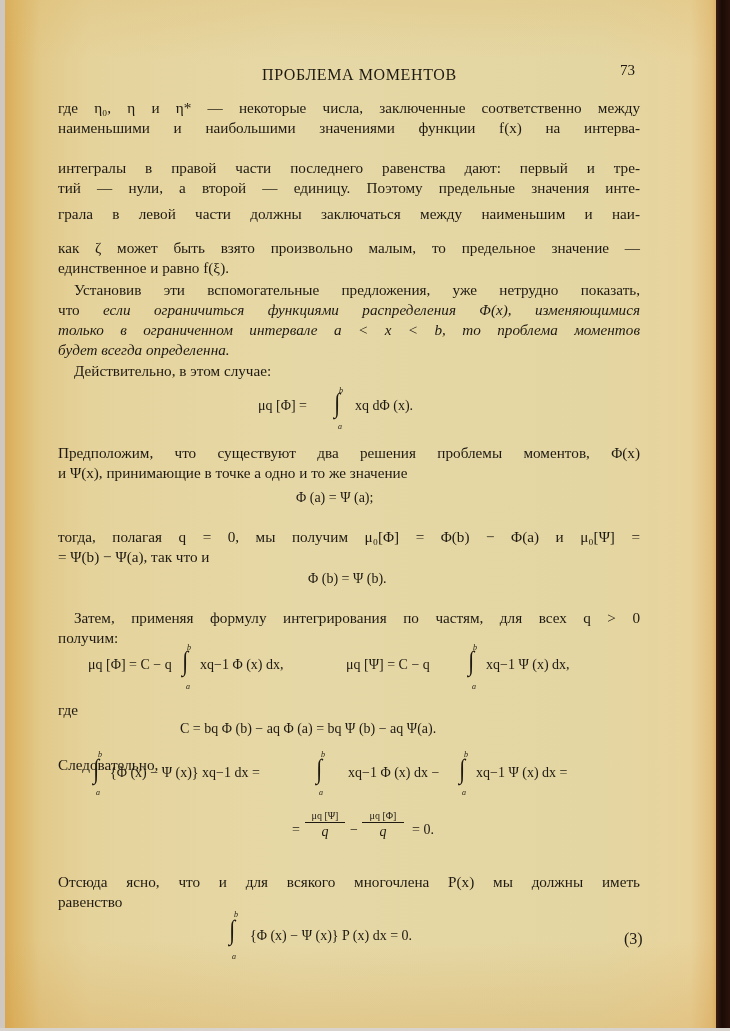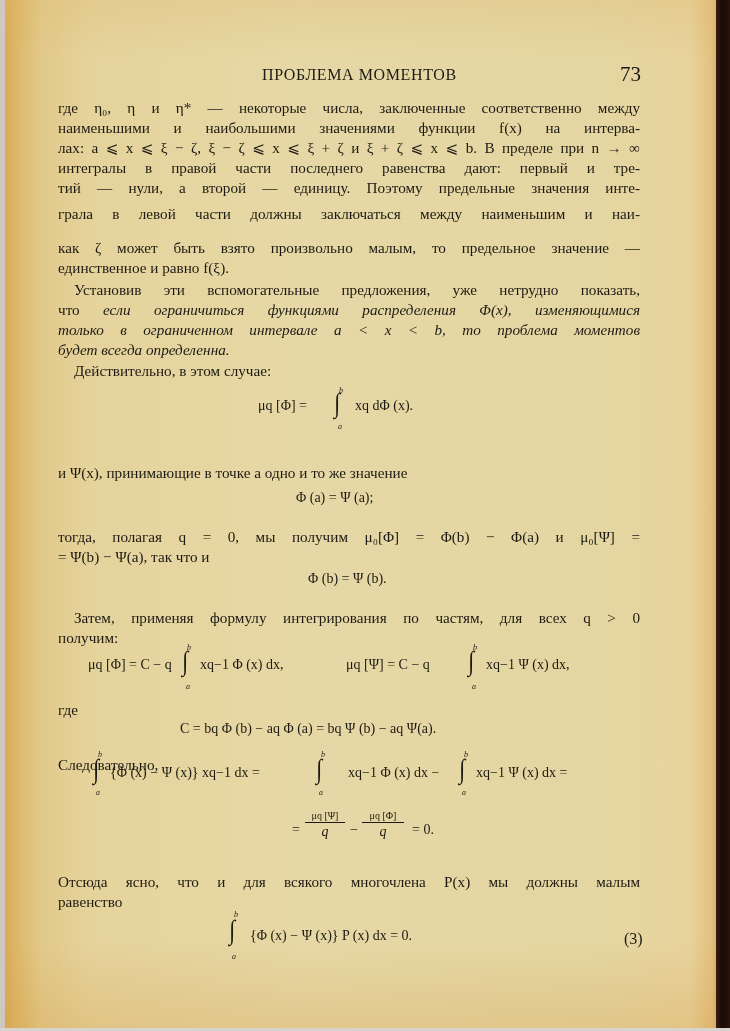--- a/index.html
+++ b/index.html
@@ -31,21 +31,21 @@
     .bottom-edge {
       position: absolute; left: 0; bottom: 0; width: 730px; height: 3px; background: #d8d3cc;
     }
     .content {
       position: absolute; left: 0; top: 0; width: 716px; height: 1031px; z-index: 2;
     }
     .header-title {
       position: absolute; left: 262px; top: 66px; font-size: 16px; letter-spacing: 0.6px;
     }
     .page-number {
-      position: absolute; left: 620px; top: 62px; font-size: 21px;
+      position: absolute; left: 620px; top: 62px; font-size: 15px;
     }
     .line {
       position: absolute; left: 58px; width: 582px; font-size: 15.2px; line-height: 20px;
       white-space: nowrap; text-align: justify; text-align-last: justify;
     }
     .line.last { text-align-last: left; }
     .it { font-style: italic; }
     .eq {
       position: absolute; font-size: 14px; white-space: nowrap; font-style: normal;
     }
@@ -64,21 +64,20 @@
 <div class="spine-dark"></div>
 <div class="bottom-edge"></div>
 
 <div class="content">
 
   <div class="header-title">ПРОБЛЕМА МОМЕНТОВ</div>
   <div class="page-number">73</div>
 
   <div class="line" style="top:98px">где η₀, η и η* — некоторые числа, заключенные соответственно между</div>
   <div class="line" style="top:118px">наименьшими и наибольшими значениями функции f(x) на интерва-</div>
-  <div class="line" style="top:138px">лах: a ⩽ x ⩽ ξ − ζ, ξ − ζ ⩽ x ⩽ ξ + ζ и ξ + ζ ⩽ x ⩽ b. В пределе при n → ∞</div>
   <div class="line" style="top:158px">интегралы в правой части последнего равенства дают: первый и тре-</div>
   <div class="line" style="top:178px">тий — нули, а второй — единицу. Поэтому предельные значения инте-</div>
   <div class="line" style="top:204px">грала в левой части должны заключаться между наименьшим и наи-</div>
   <div class="line" style="top:238px">как ζ может быть взято произвольно малым, то предельное значение —</div>
   <div class="line last" style="top:258px">единственное и равно f(ξ).</div>
 
   <div class="line" style="top:280px; left:74px; width:566px;">Установив эти вспомогательные предложения, уже нетрудно показать,</div>
   <div class="line" style="top:300px"><span>что </span><span class="it">если ограничиться функциями распределения Φ(x), изменяющимися</span></div>
   <div class="line it" style="top:320px">только в ограниченном интервале a &lt; x &lt; b, то проблема моментов</div>
   <div class="line it last" style="top:340px">будет всегда определенна.</div>
@@ -86,20 +85,21 @@
   <div class="line last" style="top:361px; left:74px;">Действительно, в этом случае:</div>
 
   <div>
     <span class="eq" style="left:258px; top:398px;">μq [Φ] =</span>
     <span class="limits" style="left:339px; top:386px;">b</span>
     <span class="intsign" style="left:334px; top:390px;">∫</span>
     <span class="limits" style="left:338px; top:422px;">a</span>
     <span class="eq" style="left:355px; top:398px;">xq dΦ (x).</span>
   </div>
 
+  <div class="line" style="top:443px">Предположим, что существуют два решения проблемы моментов, Φ(x)</div>
   <div class="line last" style="top:463px">и Ψ(x), принимающие в точке a одно и то же значение</div>
 
   <div class="eq" style="left:296px; top:490px;">Φ (a) = Ψ (a);</div>
 
   <div class="line" style="top:527px">тогда, полагая q = 0, мы получим μ₀[Φ] = Φ(b) − Φ(a) и μ₀[Ψ] =</div>
   <div class="line last" style="top:547px">= Ψ(b) − Ψ(a), так что и</div>
 
   <div class="eq" style="left:296px; top:571px;margin-left:12px;">Φ (b) = Ψ (b).</div>
 
   <div class="line" style="top:608px; left:74px; width:566px;">Затем, применяя формулу интегрирования по частям, для всех q &gt; 0</div>
@@ -152,21 +152,21 @@
     </div>
     <span class="eq" style="left:350px; top:822px;">−</span>
     <div class="frac" style="left:362px; top:810px; width:42px;">
       <div>μq [Φ]</div>
       <div class="bar"></div>
       <div class="den">q</div>
     </div>
     <span class="eq" style="left:412px; top:822px;">= 0.</span>
   </div>
 
-  <div class="line" style="top:872px">Отсюда ясно, что и для всякого многочлена P(x) мы должны малым</div>
+  <div class="line" style="top:872px">Отсюда ясно, что и для всякого многочлена P(x) мы должны иметь</div>
   <div class="line last" style="top:892px">равенство</div>
 
   <div>
     <span class="limits" style="left:234px; top:910px;">b</span>
     <span class="intsign" style="left:229px; top:917px;">∫</span>
     <span class="limits" style="left:232px; top:952px;">a</span>
     <span class="eq" style="left:250px; top:928px;">{Φ (x) − Ψ (x)} P (x) dx = 0.</span>
     <span class="eqnum" style="left:624px; top:930px;">(3)</span>
   </div>
 

